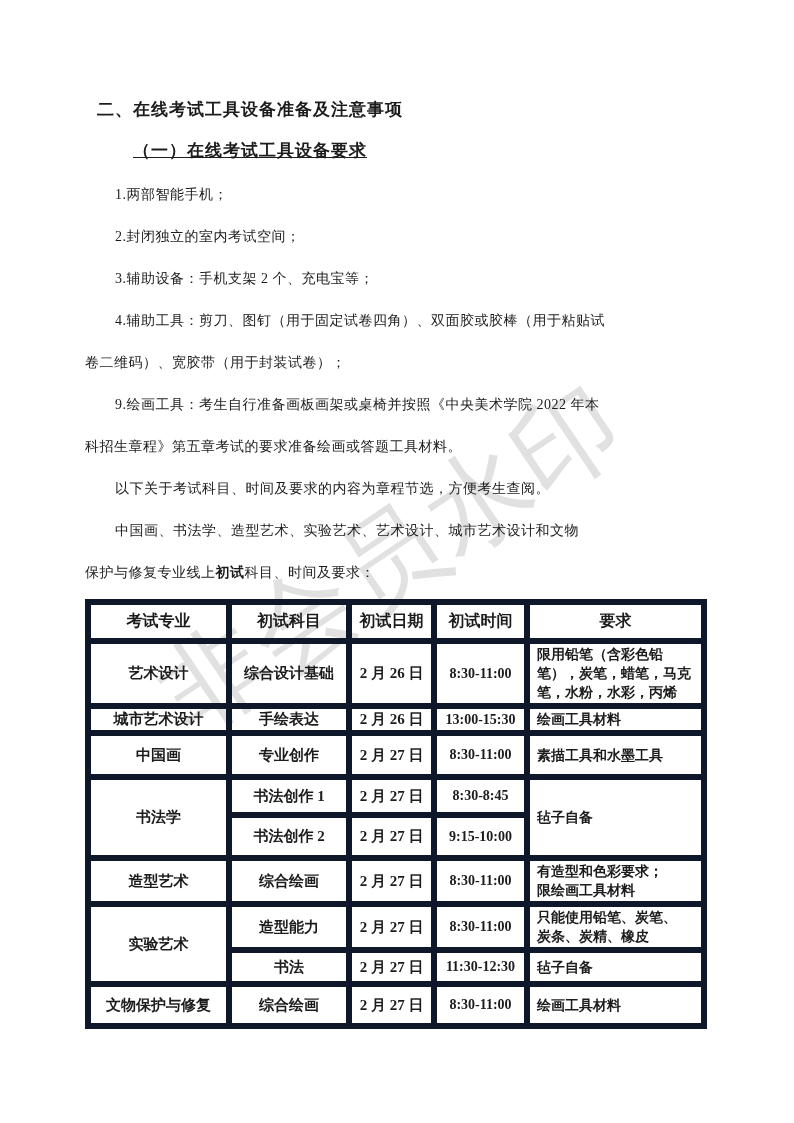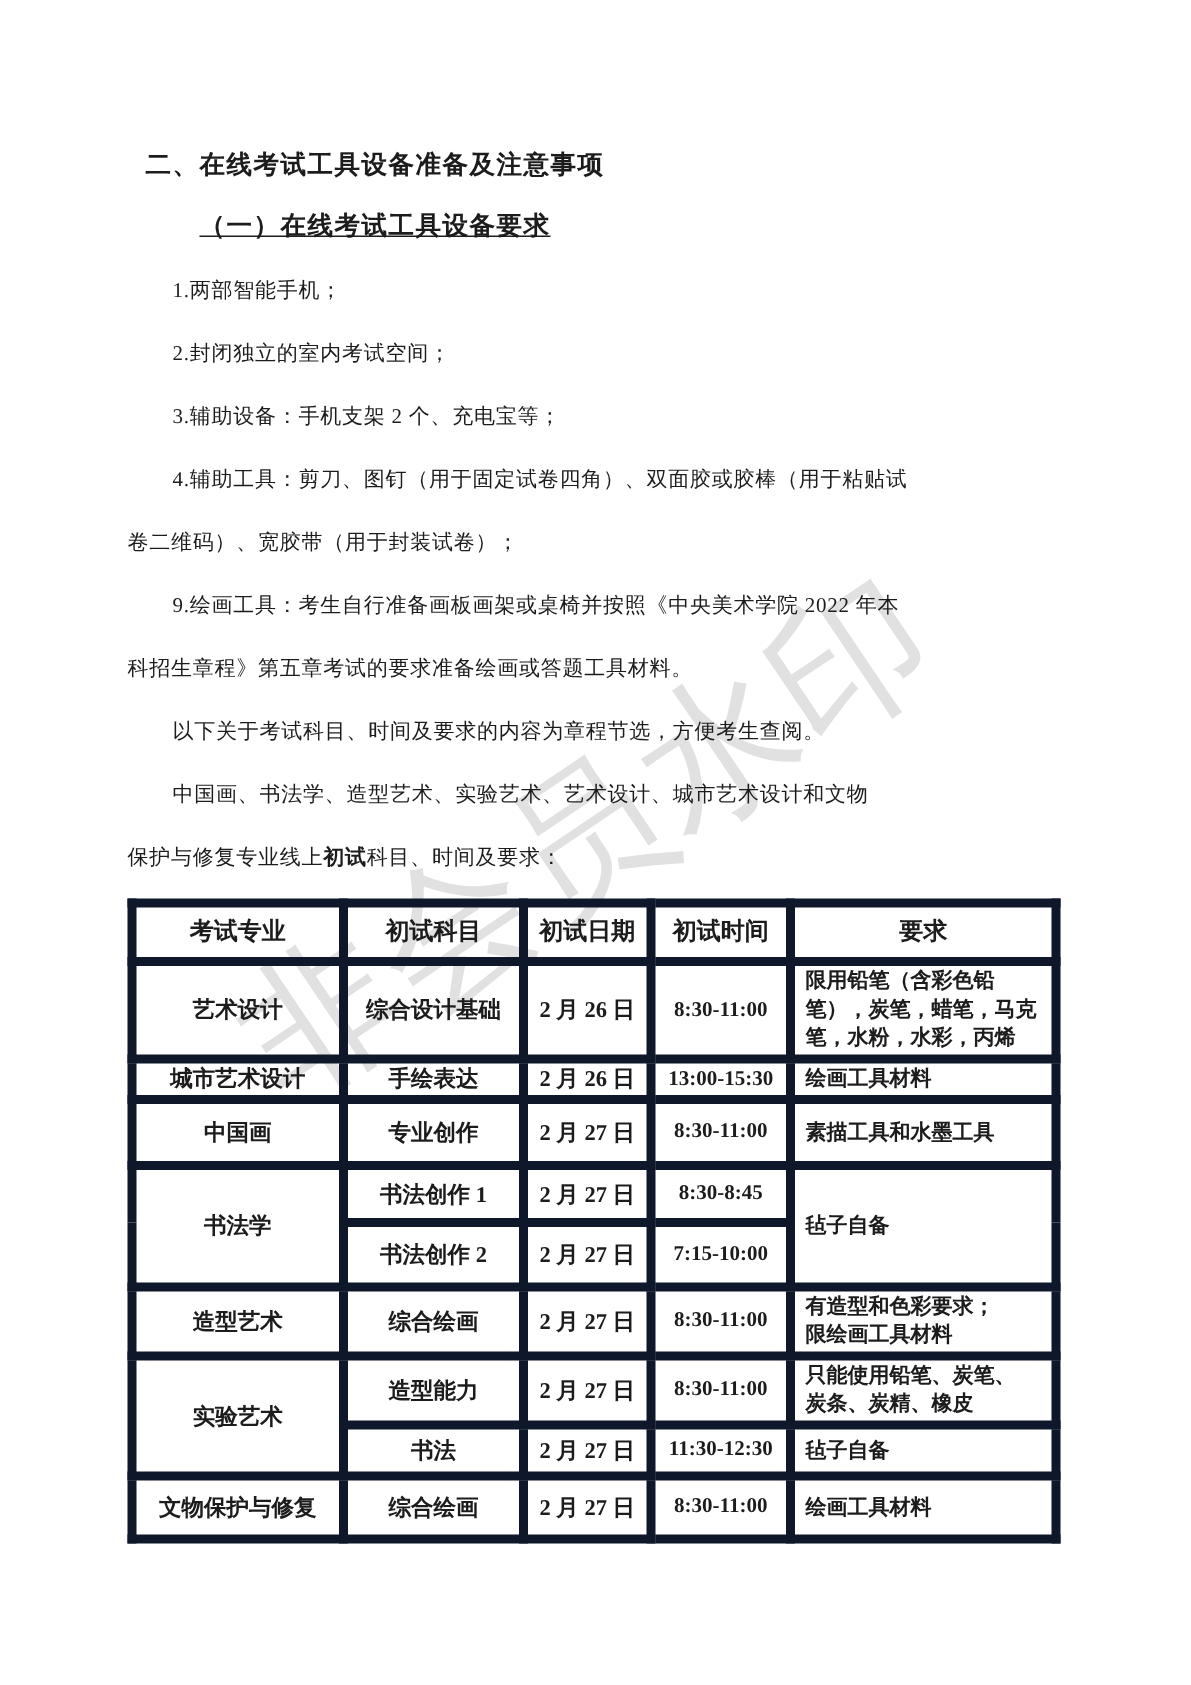--- a/index.html
+++ b/index.html
@@ -160,21 +160,21 @@
         <tr class="h-r4">
           <td class="major" rowspan="2">书法学</td>
           <td class="subject">书法创作 1</td>
           <td class="date">2 月 27 日</td>
           <td class="time">8:30-8:45</td>
           <td class="req" rowspan="2">毡子自备</td>
         </tr>
         <tr class="h-r5">
           <td class="subject">书法创作 2</td>
           <td class="date">2 月 27 日</td>
-          <td class="time">7:15-10:00</td>
+          <td class="time">9:15-10:00</td>
         </tr>
         <tr class="h-r6">
           <td class="major">造型艺术</td>
           <td class="subject">综合绘画</td>
           <td class="date">2 月 27 日</td>
           <td class="time">8:30-11:00</td>
           <td class="req">有造型和色彩要求；
 限绘画工具材料</td>
         </tr>
         <tr class="h-r7">

